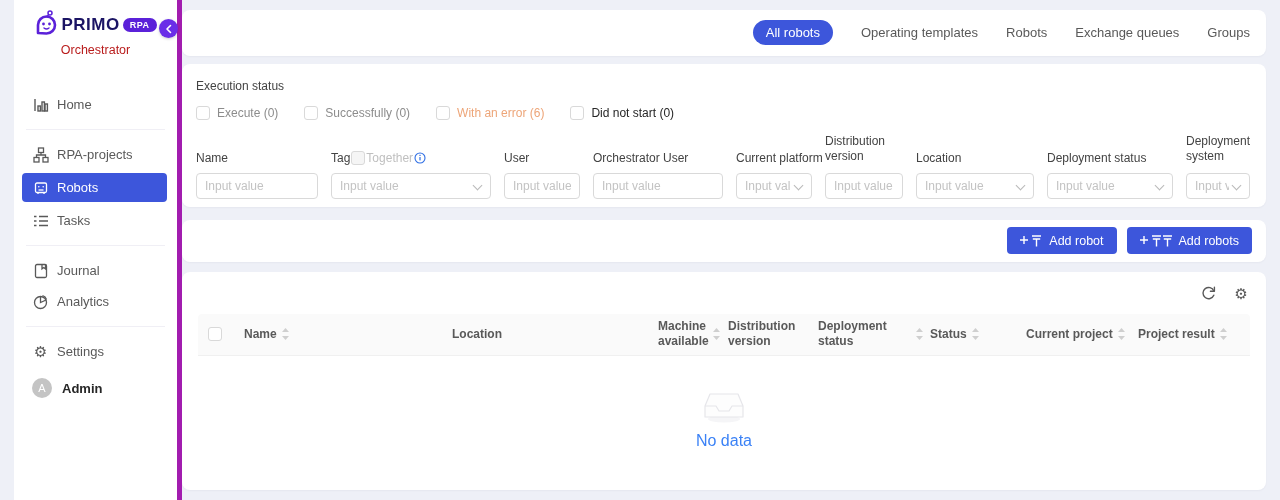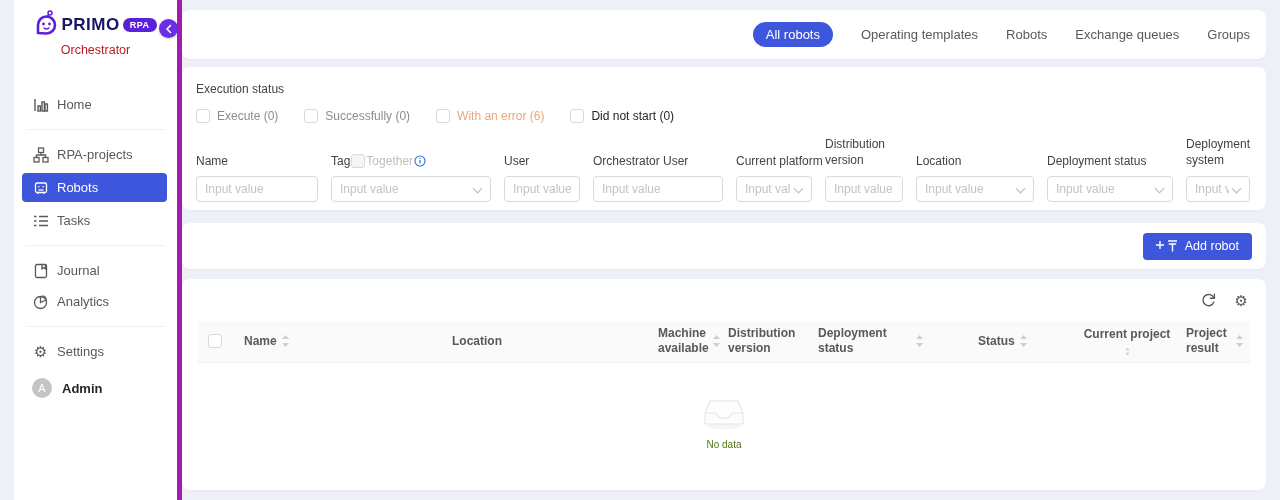--- a/index.html
+++ b/index.html
@@ -69,24 +69,24 @@
   
   .card-table { flex:1; padding:10px 16px 0 16px; display:flex; flex-direction:column; }
   .table-toolbar { display:flex; justify-content:flex-end; align-items:center; gap:15px; height:24px; }
   .tool-ico { cursor:pointer; display:flex; align-items:center; justify-content:center; width:18px; height:18px; }
   .thead { display:flex; align-items:center; background:#fafafa; border-radius:4px 4px 0 0; border-bottom:1px solid #f0f0f0; min-height:37px; margin-top:8px; padding:5px 0 5px 10px; }
   .th { display:flex; align-items:center; gap:4px; font-size:12px; font-weight:bold; color:#595959; padding-right:6px; }
   .th .lbl { line-height:1.3; }
   .th-check { width:36px; } .th1 { width:208px; } .th2 { width:206px; } .th3 { width:70px; }
   .th3 .lbl { width:50px; white-space:normal; }
   .th4 { width:90px; } .th4 .lbl { width:62px; white-space:normal; }
-  .th5 { width:112px; } .th6 { width:96px;margin-left:48px; } .th7 { width:112px;flex-direction:column; } .th8 { flex:1; }
+  .th5 { width:112px; } .th6 { width:96px; } .th7 { width:112px; } .th8 { flex:1; }
   .sort { flex:0 0 9px; }
   .empty { display:flex; flex-direction:column; align-items:center; padding:32px 0 40px 0; }
-  .empty-text { font-size:10px; color:#4d7c0f; margin-top:8px; }
+  .empty-text { font-size:16px; color:#3b82f6; margin-top:8px; }
 </style>
 </head>
 <body>
 
 <aside class="sidebar">
   <div class="logo">
     <div class="logo-row">
       <span>
         <svg width="24" height="26" viewBox="0 0 24 26">
           <circle cx="16" cy="3" r="2" fill="none" stroke="#5b21d9" stroke-width="1.5"></circle>
@@ -284,20 +284,28 @@
   </div>
 
   <div class="card card-actions">
     <button class="btn">
       <svg width="22" height="12" viewBox="0 0 22 12">
         <path d="M4 1 v8 M0 5 h8" stroke="#fff" stroke-width="1.4"></path>
         <path d="M12 1 h9 M12.8 4 h7.4 M16.5 4 v7.5" stroke="#fff" stroke-width="1.4" fill="none"></path>
       </svg>
       <span>Add robot</span>
     </button>
+    <button class="btn">
+      <svg width="32" height="12" viewBox="0 0 32 12">
+        <path d="M4 1 v8 M0 5 h8" stroke="#fff" stroke-width="1.4"></path>
+        <path d="M12 1 h9 M12.8 4 h7.4 M16.5 4 v7.5" stroke="#fff" stroke-width="1.4" fill="none"></path>
+        <path d="M23 1 h9 M23.8 4 h7.4 M27.5 4 v7.5" stroke="#fff" stroke-width="1.4" fill="none"></path>
+      </svg>
+      <span>Add robots</span>
+    </button>
   </div>
 
   <div class="card card-table">
     <div class="table-toolbar">
       <span class="tool-ico">
         <svg width="15" height="15" viewBox="0 0 15 15">
           <path d="M12.8 9.2 A5.6 5.6 0 1 1 12.8 5" fill="none" stroke="#595959" stroke-width="1.4" stroke-linecap="round"></path>
           <path d="M13.4 1.2 V5.2 H9.4" fill="none" stroke="#595959" stroke-width="1.4" stroke-linecap="round" stroke-linejoin="round"></path>
         </svg>
       </span>

